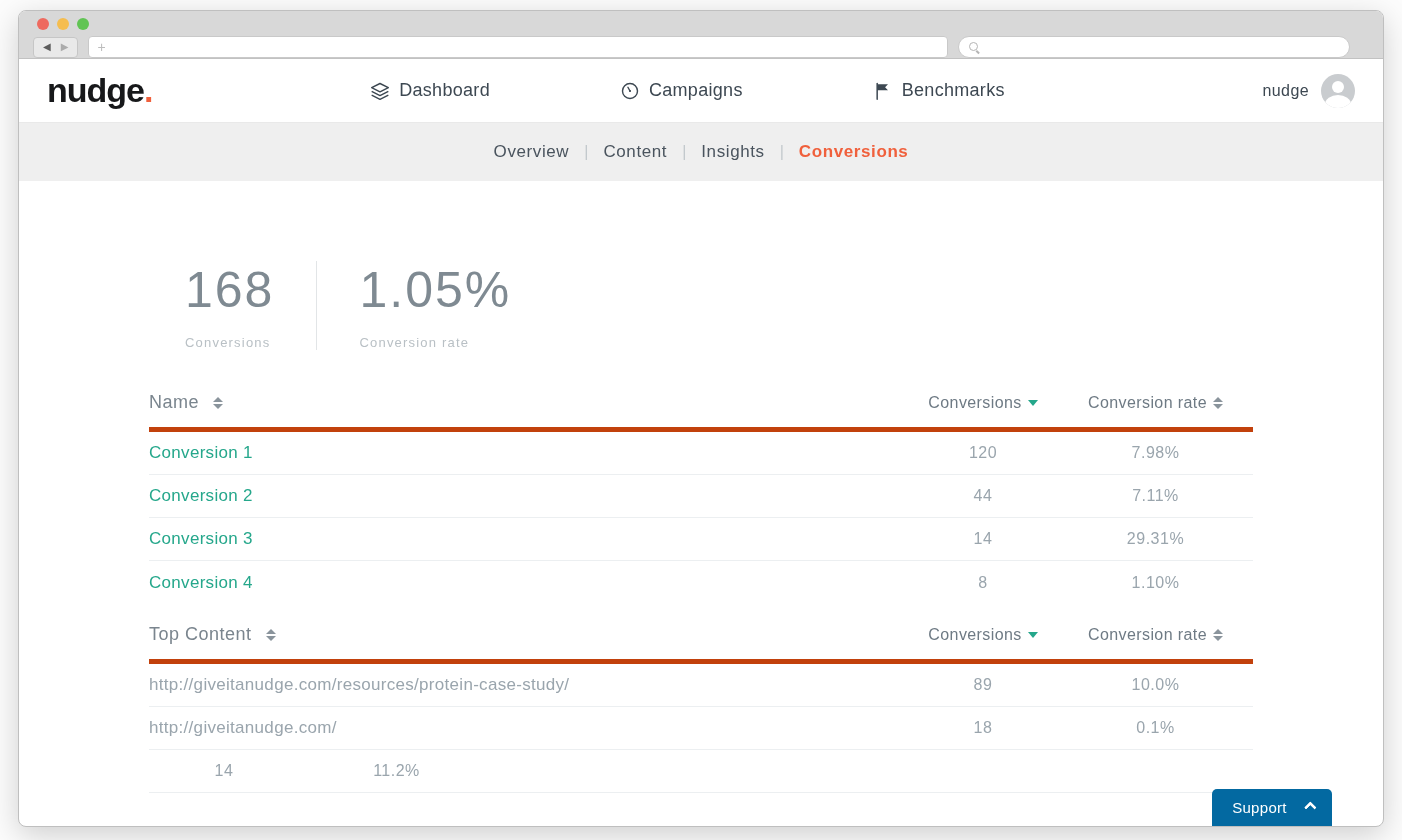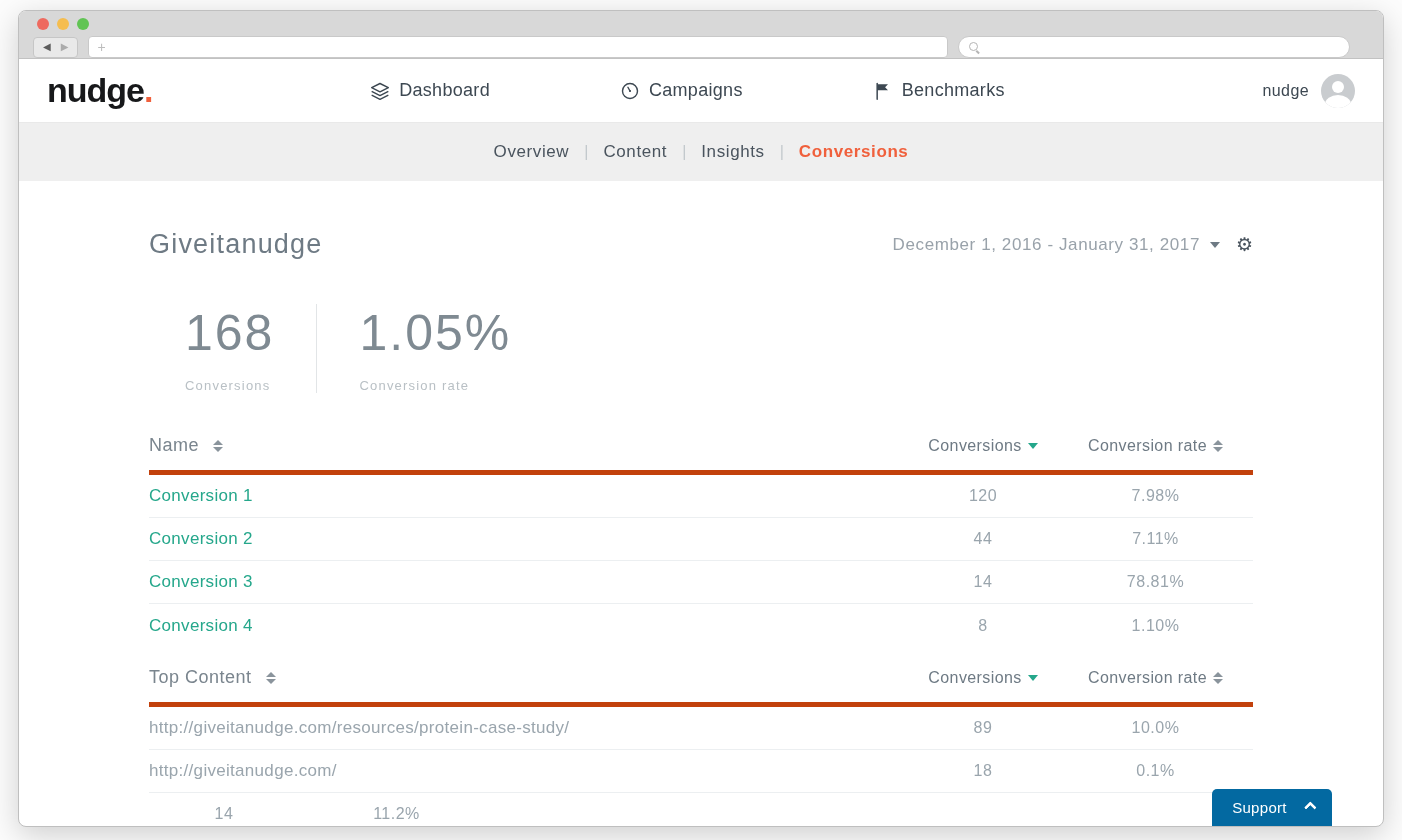--- a/index.html
+++ b/index.html
@@ -156,28 +156,20 @@
     <span class="subsep">|</span>
     <span class="subtab">Content</span>
     <span class="subsep">|</span>
     <span class="subtab">Insights</span>
     <span class="subsep">|</span>
     <span class="subtab active">Conversions</span>
   </div>
 
   <div class="content">
 
-    <div class="page-head">
-      <div class="page-title">Giveitanudge</div>
-      <div class="date-box">
-        <span class="date-text">December 1, 2016 - January 31, 2017</span>
-        <span class="caret-down"></span>
-        <span class="gear-icon">⚙</span>
-      </div>
-    </div>
 
     <div class="stats">
       <div class="stat">
         <div class="stat-value">168</div>
         <div class="stat-label">Conversions</div>
       </div>
       <div class="stat">
         <div class="stat-value">1.05%</div>
         <div class="stat-label">Conversion rate</div>
       </div>
@@ -220,21 +212,21 @@
             <span class="cell-link">Conversion 2</span>
           </div>
         <div class="col-conv cell-num">44</div>
         <div class="col-rate cell-num">7.11%</div>
       </div>
       <div class="tbl-row">
         <div class="col-name">
             <span class="cell-link">Conversion 3</span>
           </div>
         <div class="col-conv cell-num">14</div>
-        <div class="col-rate cell-num">78.81%</div>
+        <div class="col-rate cell-num">29.31%</div>
       </div>
       <div class="tbl-row" style="border-bottom:none;">
         <div class="col-name">
             <span class="cell-link">Conversion 4</span>
           </div>
         <div class="col-conv cell-num">8</div>
         <div class="col-rate cell-num">1.10%</div>
       </div>
     </div>
 

